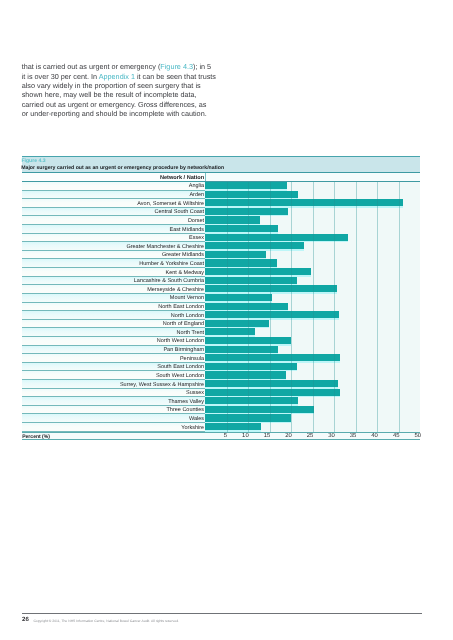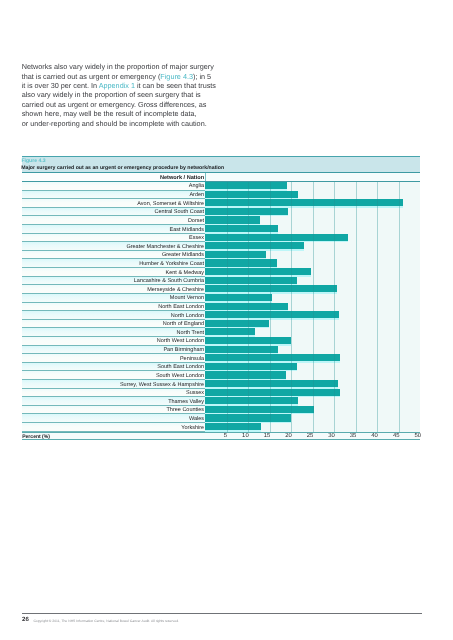--- a/index.html
+++ b/index.html
@@ -102,26 +102,25 @@
   .footrule{ position:absolute; left:21.5px; top:613.4px; width:400px; height:1.1px; background:#6f7276; }
   .pagenum{ position:absolute; left:22.1px; top:617.3px; font-size:6.1px; font-weight:bold; color:#39393d; line-height:6.5px;}
   .copyright{ position:absolute; left:33.4px; top:618.6px; font-size:3.4px; color:#8d8f93; line-height:4.5px; white-space:nowrap;}
 </style>
 </head>
 <body>
 
 <div class="page">
 
   <div class="bodytext" id="para">
-      <div>Networks also vary widely in the proportion of major surgery</div>
       <div>that is carried out as urgent or emergency (<span class="lnk">Figure 4.3</span>); in 5</div>
       <div>it is over 30 per cent. In <span class="lnk">Appendix 1</span> it can be seen that trusts</div>
       <div>also vary widely in the proportion of seen surgery that is</div>
+      <div>shown here, may well be the result of incomplete data,</div>
       <div>carried out as urgent or emergency. Gross differences, as</div>
-      <div>shown here, may well be the result of incomplete data,</div>
       <div>or under-reporting and should be incomplete with caution.</div>
     </div>
 
   <div class="figure">
     <div class="fig-head">
       <div class="fig-num">Figure 4.3</div>
       <div class="fig-title">Major surgery carried out as an urgent or emergency procedure by network/nation</div>
     </div>
     <div class="chart" id="chart">
         <div class="rowhead">

